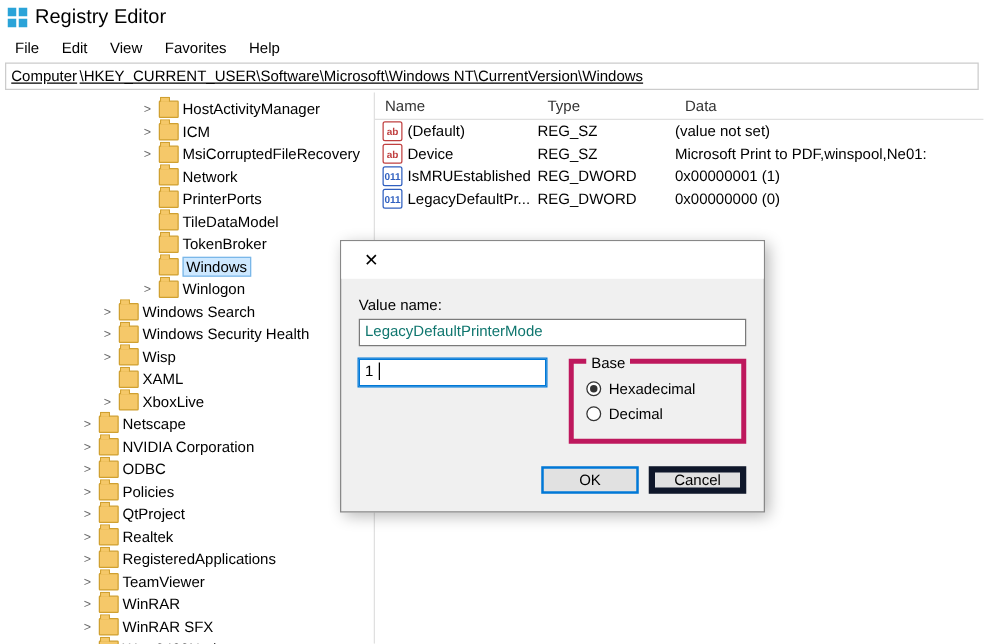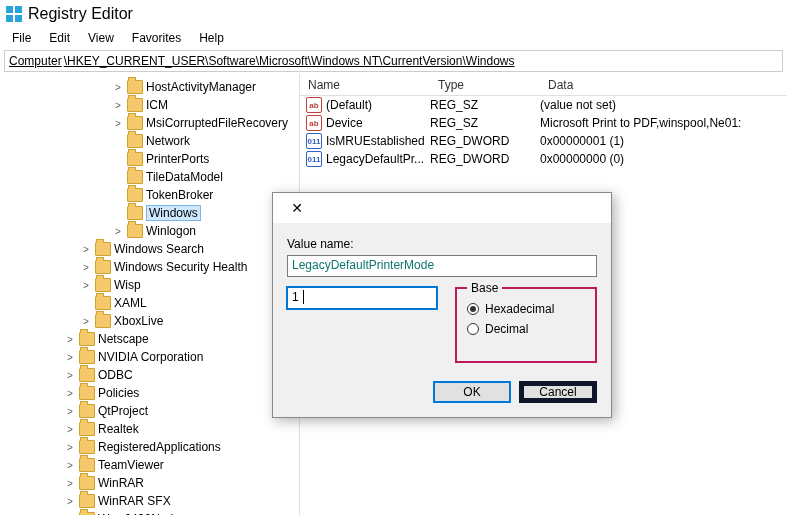--- a/index.html
+++ b/index.html
@@ -37,21 +37,21 @@
   .dialog { position:absolute; left:272px; top:192px; width:340px; background:#f0f0f0; border:1px solid #888; box-shadow:3px 3px 12px rgba(0,0,0,.3); }
   .dialog .dtitlebar { display:flex; align-items:center; justify-content:space-between; height:30px; padding:0 8px; background:#fff; }
   .dialog .dtitle {}
   .dialog .dclose { width:32px; height:22px; display:flex; align-items:center; justify-content:center; font-size:14px; }
   .dialog .dbody { padding:10px 14px 14px; }
   .dialog .lbl { margin:4px 0 4px; display:block; }
   .dialog .txtfield { width:100%; height:22px; border:1px solid #7a7a7a; background:#fff; padding:2px 4px; }
   .dialog .row2 { display:flex; gap:18px; margin-top:10px; }
   .dialog .leftcol { flex:0 0 150px; }
   .dialog .leftcol .txtfield { border:1px solid #0078d7; outline:1px solid #0078d7; }
-  .dialog .fieldset { border:2px solid #be185d; padding:6px 10px 22px; }
+  .dialog .fieldset { border:4px solid #be185d; padding:6px 10px 10px; }
   .dialog .fieldset .legend { position:relative; top:-14px; background:#f0f0f0; padding:0 4px; display:inline-block; }
   .dialog .fieldset .opts { margin-top:-10px; }
   .dialog .opt { display:flex; align-items:center; gap:6px; height:20px; }
   .dialog .radio { width:12px; height:12px; border:1px solid #333; border-radius:50%; display:inline-flex; align-items:center; justify-content:center; background:#fff; }
   .dialog .radio .dot { width:6px; height:6px; background:#333; border-radius:50%; }
   .dialog .btnrow { display:flex; justify-content:flex-end; gap:8px; margin-top:18px; }
   .dialog .btn { width:78px; height:22px; border:5px solid #0f172a; background:#e1e1e1; display:flex; align-items:center; justify-content:center; }
   .dialog .btn.primary { border:2px solid #0078d7; }
   svg { display:block; }
 </style>

